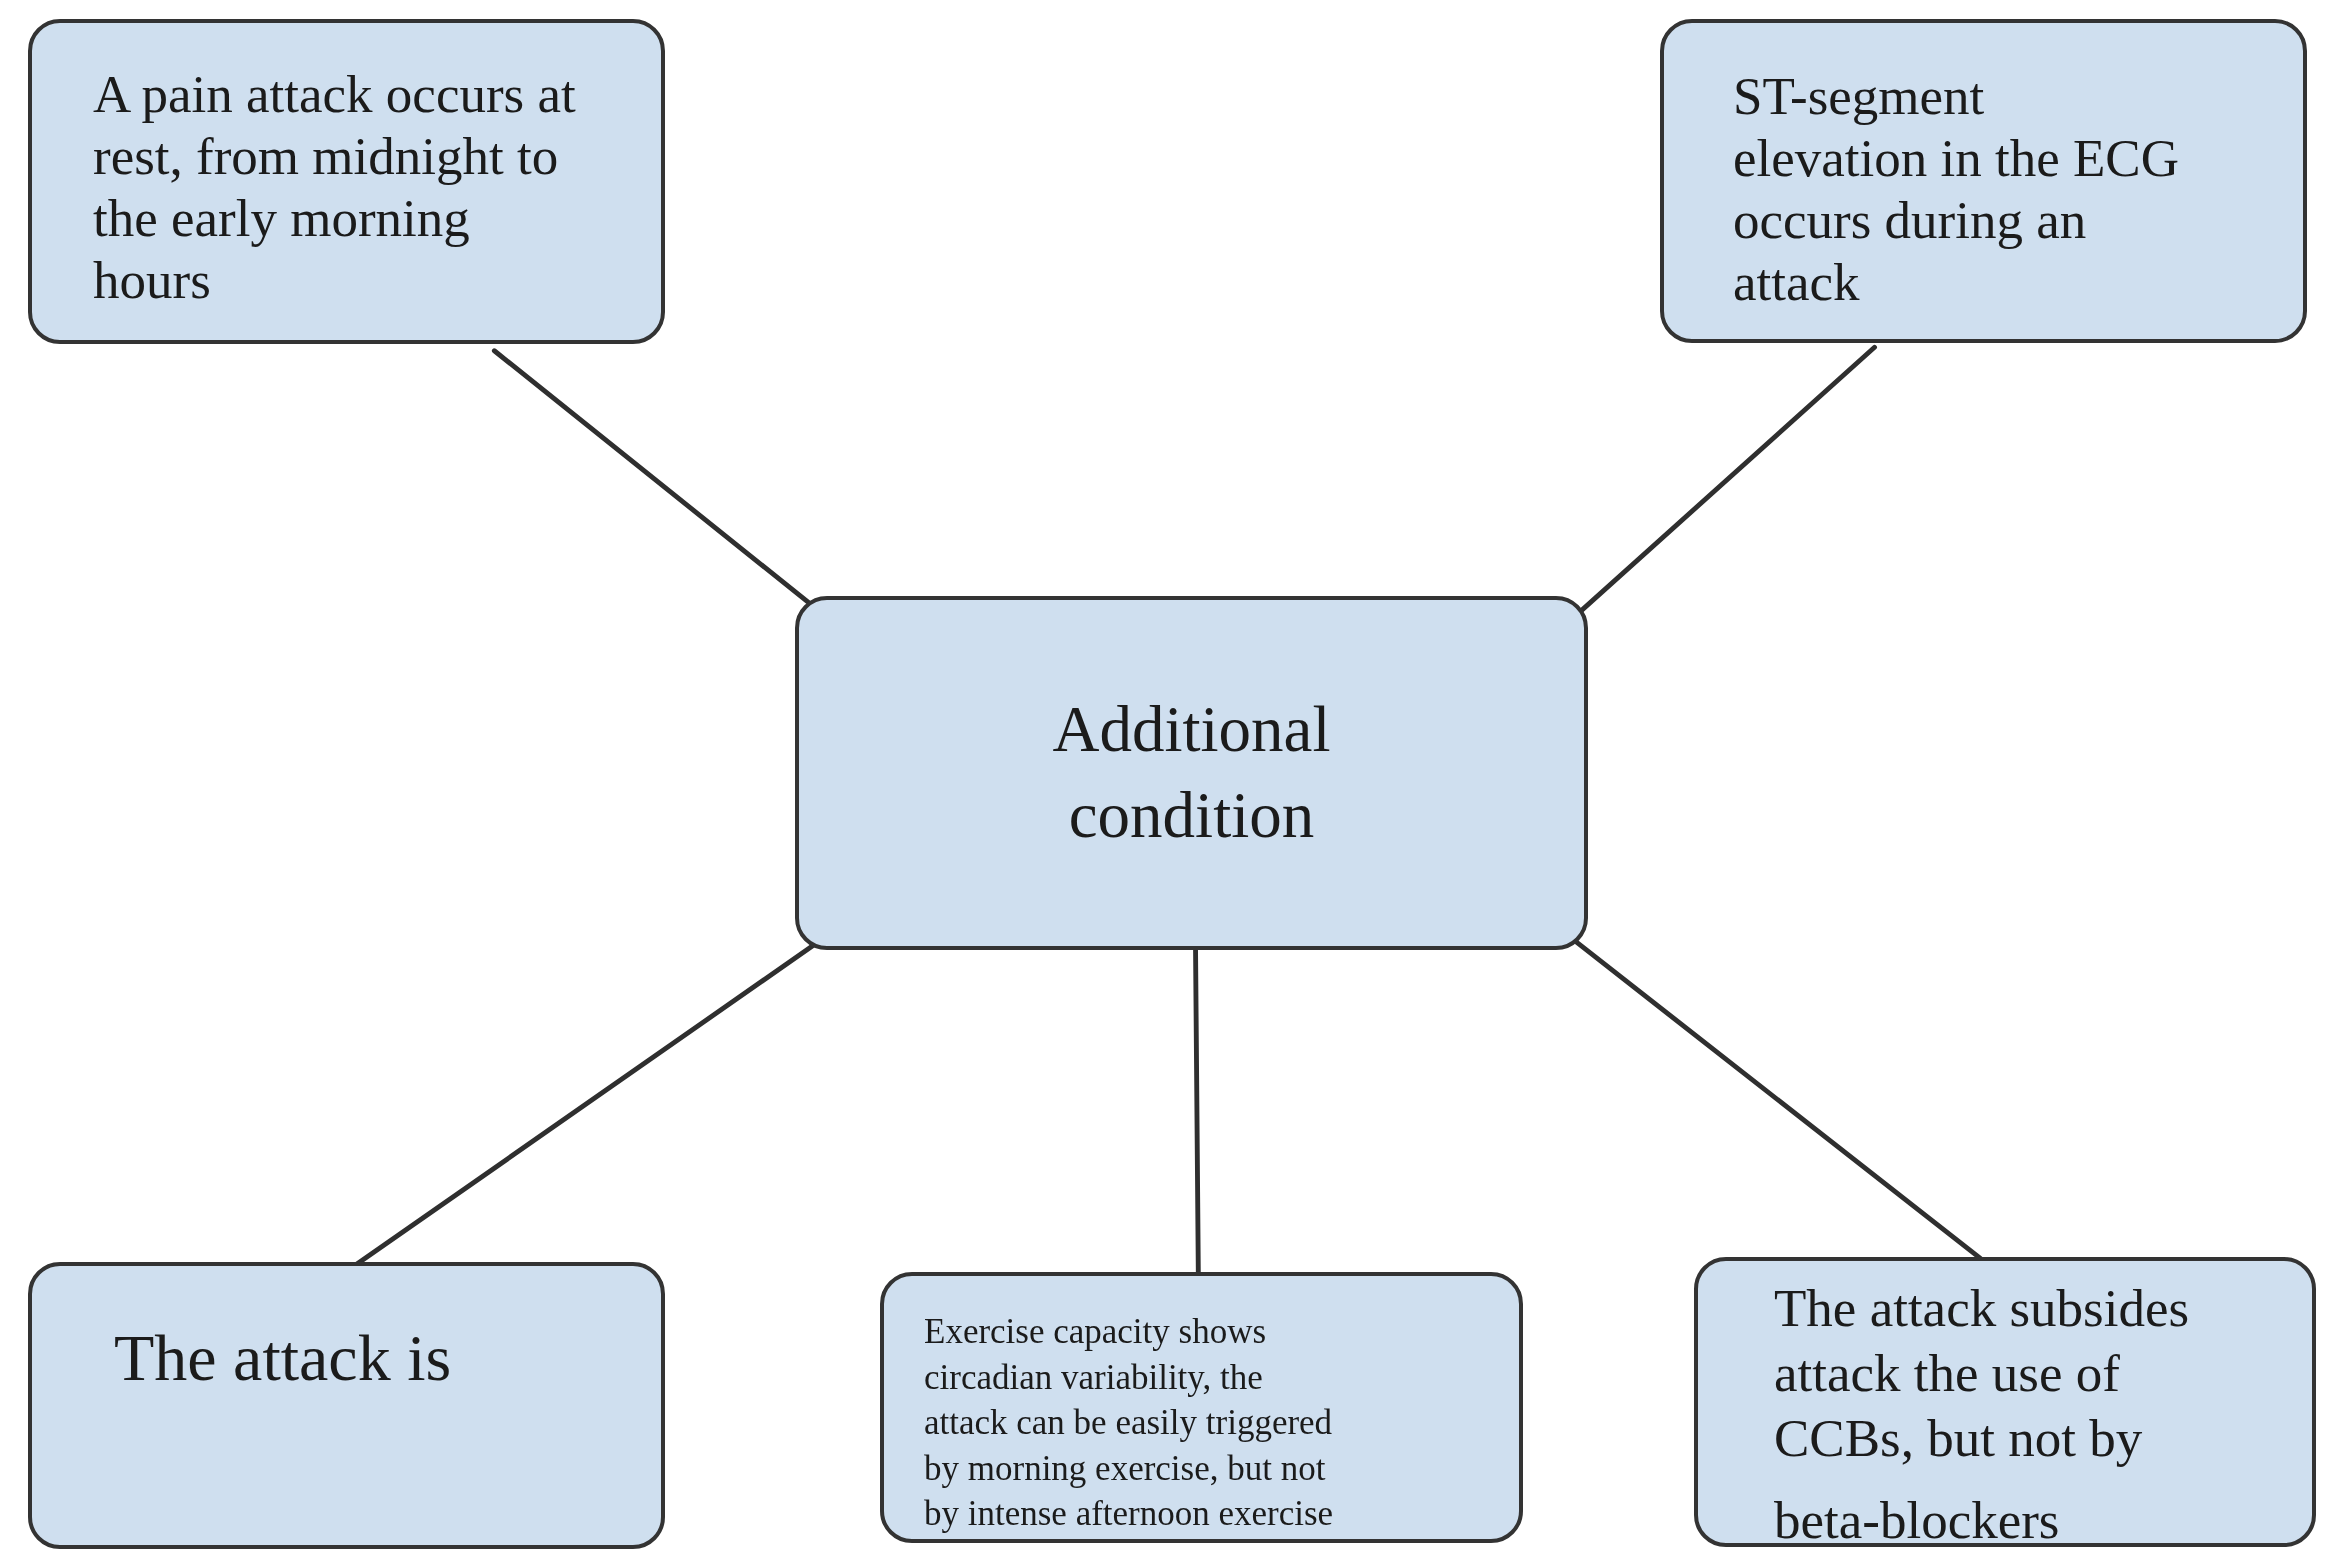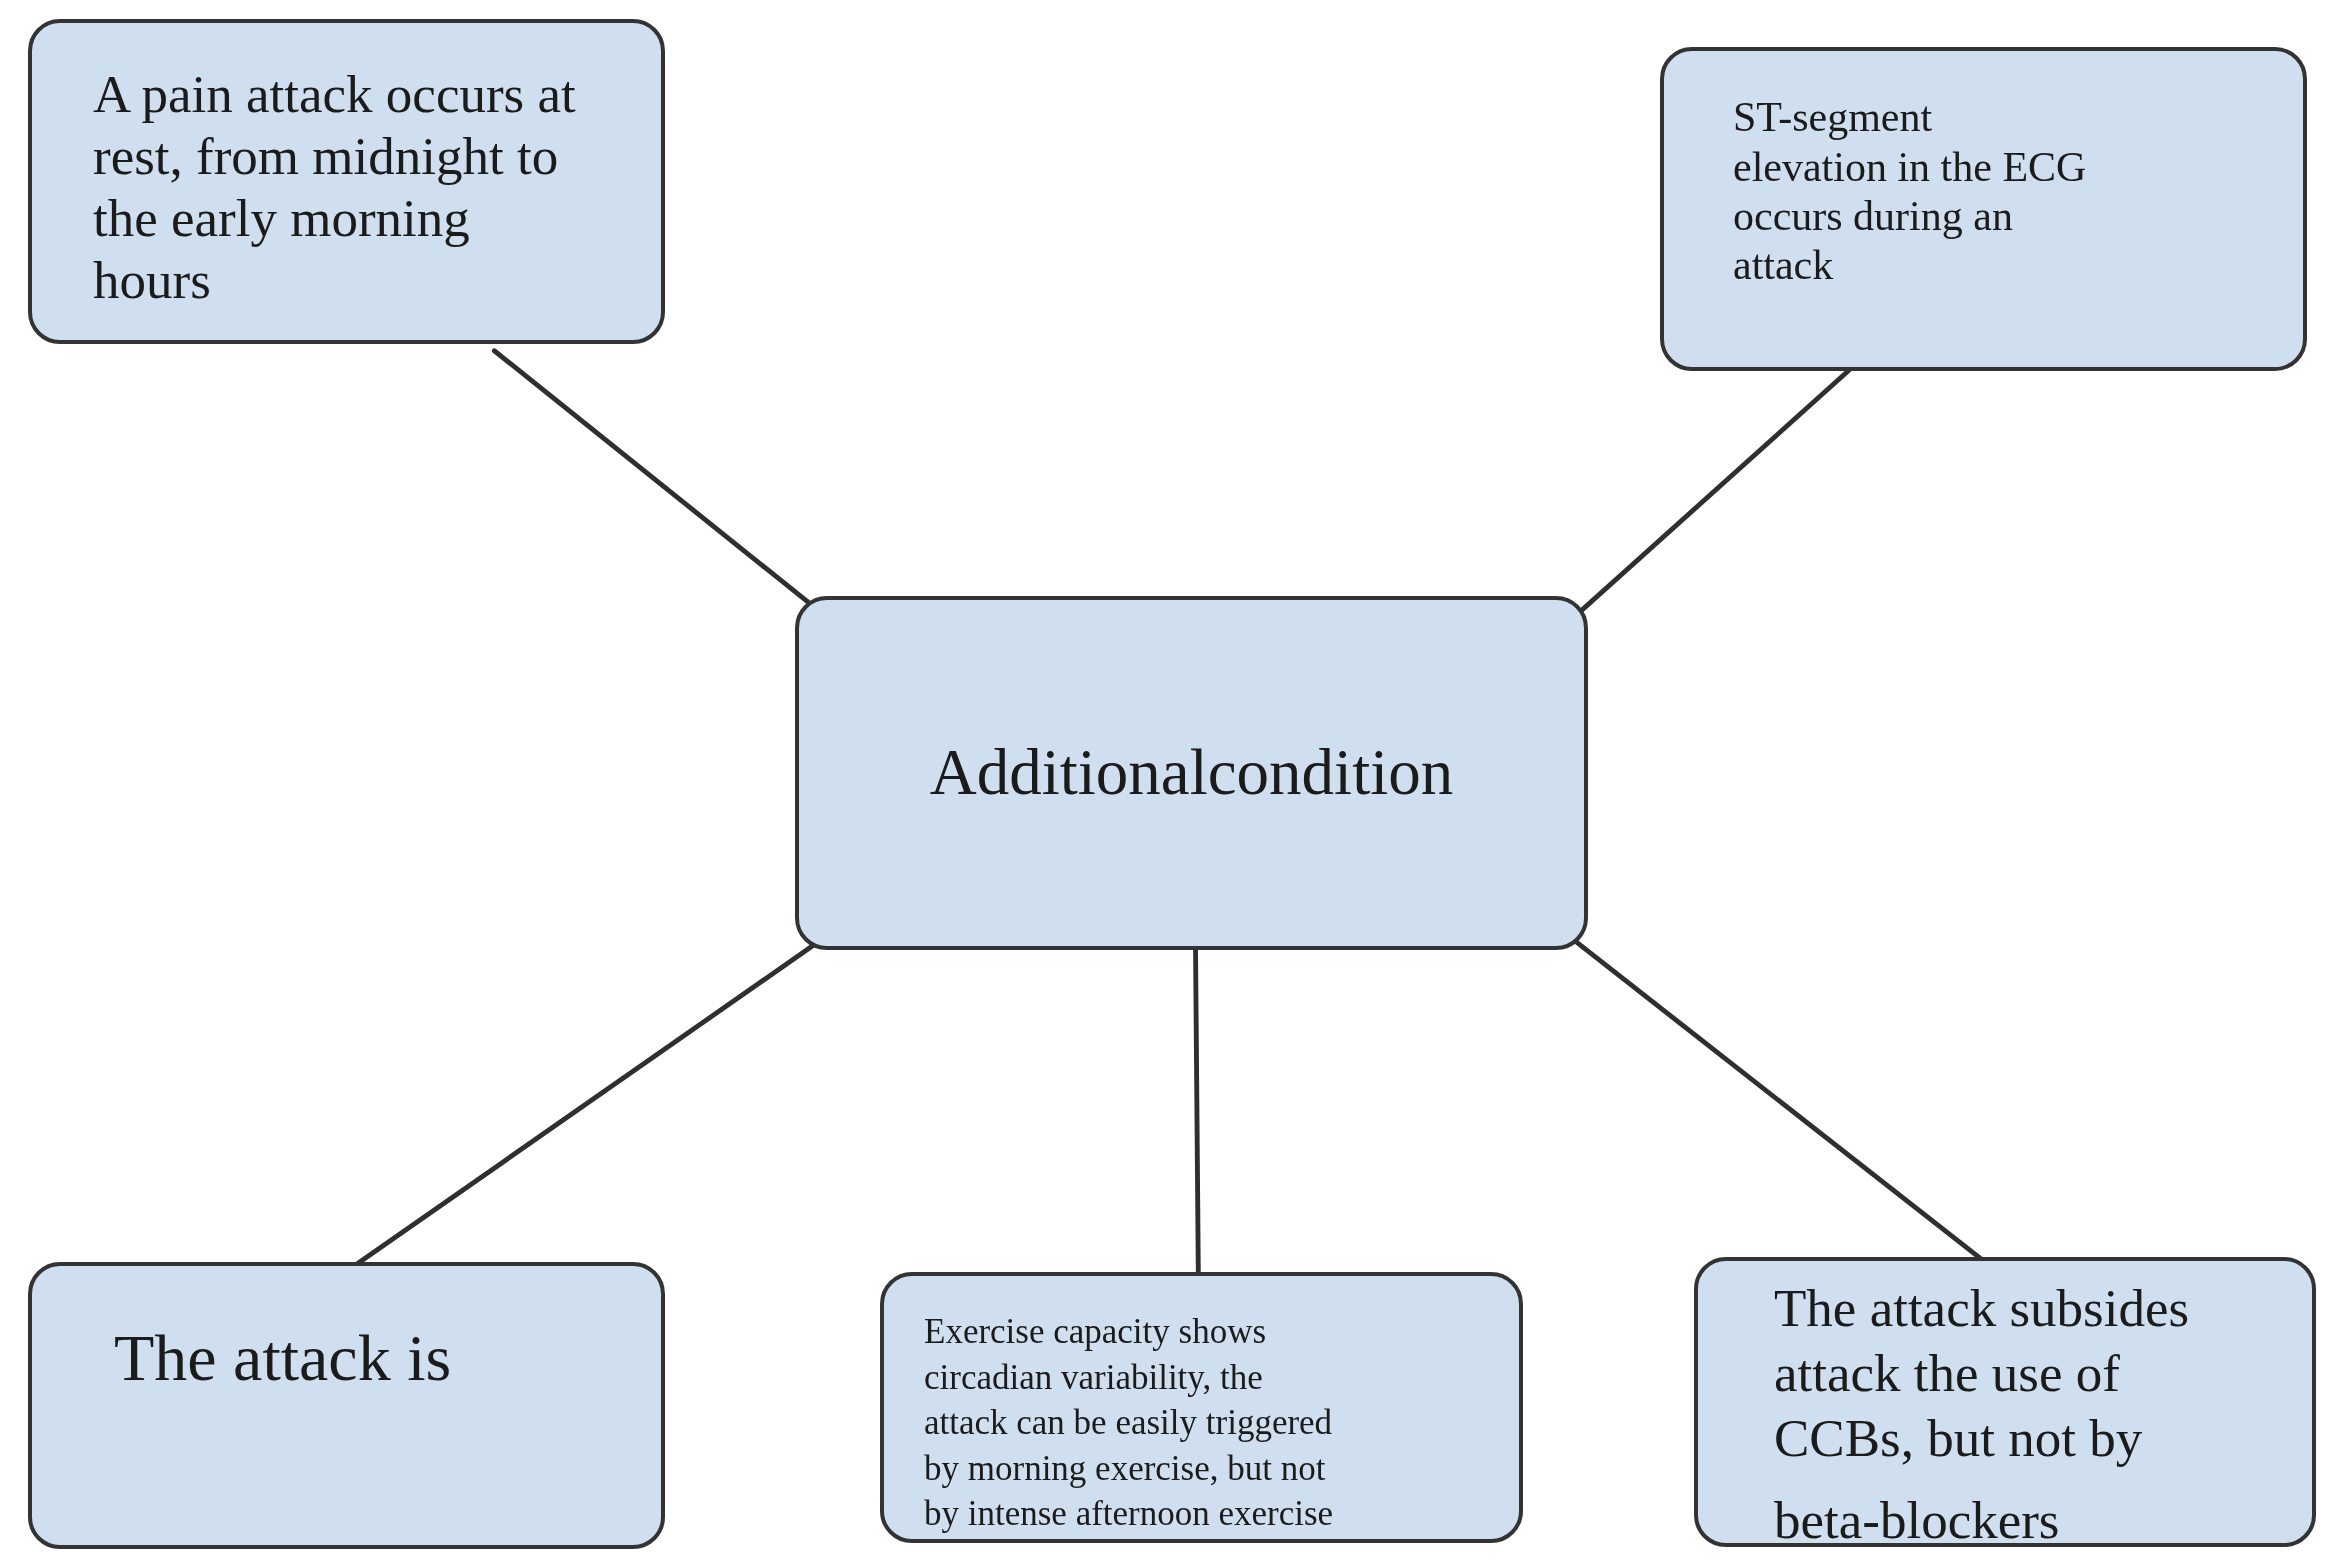--- a/index.html
+++ b/index.html
@@ -35,25 +35,25 @@
     border-radius:32px;
     box-sizing:border-box;
     line-height:1.17;
   }
   .node .line{white-space:nowrap;}
   
   .node-tl{left:28px;top:19.4px;width:637px;height:325px;
     padding:40px 21px 0 61px;font-size:53px;}
   
   .node-tr{left:1660px;top:19.4px;width:647px;height:324px;
-    padding:42px 21px 0 69px;font-size:42px;margin-top:28px;}
+    padding:42px 21px 0 69px;font-size:53px;}
   
   .node-center{left:795px;top:596px;width:793px;height:354px;
     font-size:65px;line-height:1.32;
-    display:flex;flex-direction:row;align-items:center;justify-content:center;
+    display:flex;flex-direction:column;align-items:center;justify-content:center;
     text-align:center;}
   
   .node-bl{left:28px;top:1262px;width:637px;height:287px;
     padding:46px 21px 0 82px;font-size:66px;line-height:1.4;}
   
   .node-bm{left:880px;top:1272px;width:643px;height:271px;
     padding:33px 12px 0 40px;font-size:35px;line-height:1.3;}
   
   .node-br{left:1694px;top:1257px;width:622px;height:290px;
     padding:15.3px 14px 0 76px;font-size:53px;line-height:1.22;}

